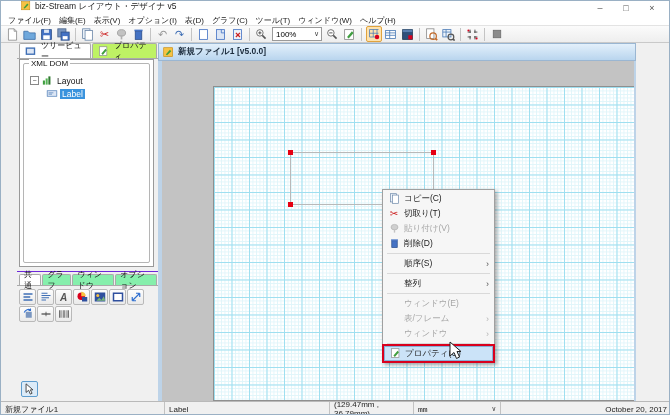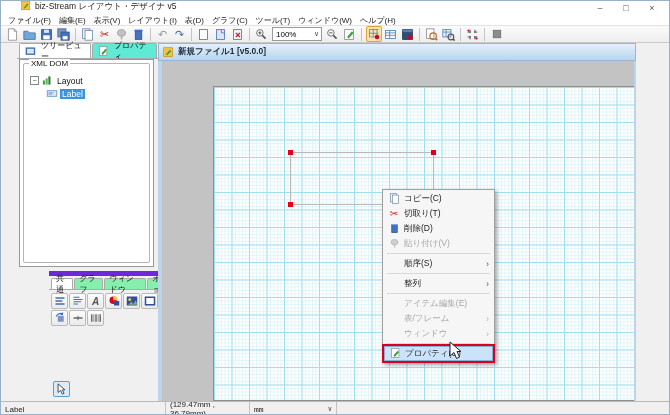--- a/index.html
+++ b/index.html
@@ -28,34 +28,34 @@
   .zoom-combo { display:flex; align-items:center; height:14px; background:#fff; border:1px solid #9a9a9a; width:50px; margin:0 2px; position:relative; }
   .zoom-combo input { border:0; outline:0; width:36px; height:12px; font-size:8px; padding-left:3px; font-family:inherit; }
   .zoom-combo .chev { position:absolute; right:2px; font-size:7px; color:#444; }
 
   
   .main { position:absolute; left:16px; top:42px; width:670px; height:358px; }
 
   
   .left-panel { position:absolute; left:0; top:0; width:141px; height:358px; background:#f0f0f0; }
   .lp-tabs { display:flex; height:16px; padding-left:2px; border-bottom:1px solid #aaa; }
-  .lp-tab { display:flex; align-items:center; gap:3px; padding:0 5px; font-size:8px; border:1px solid #aaa; border-bottom:none; background:#5eead4; border-radius:2px 2px 0 0; margin-right:1px; }
+  .lp-tab { display:flex; align-items:center; gap:3px; padding:0 5px; font-size:8px; border:1px solid #aaa; border-bottom:none; background:#bef264; border-radius:2px 2px 0 0; margin-right:1px; }
   .lp-tab.active { background:#fff; position:relative; top:0; }
   .lp-body { position:absolute; left:2px; top:16px; width:135px; height:208px; background:#fff; border:1px solid #999; padding:3px; }
   .groupbox { border:1px solid #b5b5b5; border-radius:2px; height:100%; position:relative; padding-top:10px; }
   .groupbox legend, .groupbox .gb-title { position:absolute; top:-5px; left:5px; background:#fff; padding:0 2px; font-size:8px; color:#111; }
   .tree-row { display:flex; align-items:center; height:13px; font-size:8.5px; padding-left:6px; }
   .tree-row .exp { width:9px; height:9px; border:1px solid #888; background:#fff; font-size:7px; line-height:7px; text-align:center; color:#444; margin-right:2px; }
   .tree-row.child { padding-left:22px; }
   .tree-label { padding:0 2px; }
   .tree-label.selected { background:#3a93dd; color:#fff; }
   .tico { width:12px; height:11px; margin-right:2px; }
 
   
-  .palette { position:absolute; left:0; top:228px; width:141px; height:130px; background:#f0f0f0; border-top:5px solid #6d28d9;margin-left:32px; }
+  .palette { position:absolute; left:0; top:228px; width:141px; height:130px; background:#f0f0f0; border-top:1px solid #6d28d9; }
   .pal-tabs { display:flex; height:14px; padding:2px 0 0 2px; border-bottom:1px solid #aaa; }
   .pal-tab { padding:0 4px; font-size:8px; border:1px solid #aaa; border-bottom:none; background:#86efac; border-radius:2px 2px 0 0; margin-right:1px; display:flex; align-items:center; }
   .pal-tab.active { background:#fff; }
   .pal-grid { display:flex; flex-wrap:wrap; gap:1px; padding:3px 2px; width:138px; }
   .pal-btn { width:17px; height:16px; border:1px solid #b9b9b9; background:linear-gradient(#fdfdfd,#eaeaea); display:flex; align-items:center; justify-content:center; border-radius:2px; }
   .cursor-btn { position:absolute; left:4px; bottom:4px; width:17px; height:16px; border:1px solid #5e9ccd; background:#dcebf8; display:flex; align-items:center; justify-content:center; border-radius:2px; }
 
   
   .mdi { position:absolute; left:141px; top:0; width:478px; height:358px; }
   .doc-titlebar { height:18px; background:linear-gradient(#e3f0fb,#b9d5ee); border:1px solid #9ab6d2; display:flex; align-items:center; padding-left:4px; gap:4px; }
@@ -109,21 +109,21 @@
       <div class="win-btn">–</div>
       <div class="win-btn">□</div>
       <div class="win-btn">×</div>
     </div>
   </div>
 
   <div class="menubar">
     <span>ファイル(F)</span>
     <span>編集(E)</span>
     <span>表示(V)</span>
-    <span>レイアウト(I)</span>
+    <span>オプション(I)</span>
     <span>表(D)</span>
     <span>グラフ(C)</span>
     <span>ツール(T)</span>
     <span>ウィンドウ(W)</span>
     <span>ヘルプ(H)</span>
   </div>
 
   <div class="toolbar">
     <div class="ic">
         <svg width="13" height="13" viewBox="0 0 16 16">
@@ -422,54 +422,54 @@
                 </svg>
               </span>
             <span>コピー(C)</span>
           </div>
           <div class="cm-item">
             <span class="cm-ic">
                 <span style="color:#cc2222;font-size:10px">✂</span>
               </span>
             <span>切取り(T)</span>
           </div>
+          <div class="cm-item disabled">
+            <span class="cm-ic">
+                <svg width="11" height="11" viewBox="0 0 16 16">
+                  <ellipse cx="8" cy="6" rx="5" ry="4" fill="#cfcfcf" stroke="#b0b0b0"></ellipse>
+                  <rect x="7" y="9" width="2" height="5" fill="#c2c2c2"></rect>
+                </svg>
+              </span>
+            <span>貼り付け(V)</span>
+          </div>
           <div class="cm-item">
             <span class="cm-ic">
                 <svg width="11" height="11" viewBox="0 0 16 16">
                   <rect x="4" y="4" width="8" height="10" fill="#4472c4" stroke="#2c4f8a"></rect>
                   <rect x="3" y="2" width="10" height="2" fill="#4472c4"></rect>
                 </svg>
               </span>
             <span>削除(D)</span>
           </div>
-          <div class="cm-item disabled">
-            <span class="cm-ic">
-                <svg width="11" height="11" viewBox="0 0 16 16">
-                  <ellipse cx="8" cy="6" rx="5" ry="4" fill="#cfcfcf" stroke="#b0b0b0"></ellipse>
-                  <rect x="7" y="9" width="2" height="5" fill="#c2c2c2"></rect>
-                </svg>
-              </span>
-            <span>貼り付け(V)</span>
-          </div>
           <div class="cm-sep"></div>
           <div class="cm-item">
             <span class="cm-ic"></span>
             <span>順序(S)</span>
             <span class="sub">›</span>
           </div>
           <div class="cm-sep"></div>
           <div class="cm-item">
             <span class="cm-ic"></span>
             <span>整列</span>
             <span class="sub">›</span>
           </div>
           <div class="cm-sep"></div>
           <div class="cm-item disabled">
             <span class="cm-ic"></span>
-            <span>アイテム編集(E)</span>
+            <span>ウィンドウ(E)</span>
           </div>
           <div class="cm-item disabled">
             <span class="cm-ic"></span>
             <span>表/フレーム</span>
             <span class="sub">›</span>
           </div>
           <div class="cm-item disabled">
             <span class="cm-ic"></span>
             <span>ウィンドウ</span>
             <span class="sub">›</span>
@@ -487,25 +487,31 @@
         </div>
 
         <svg class="pointer-cursor" width="13" height="19" viewBox="0 0 13 19">
             <path d="M1 1 L1 15 L5 11.5 L7.5 17.5 L10.5 16 L8 10.5 L12 10.5 Z" fill="#fff" stroke="#222" stroke-width="1"></path>
           </svg>
       </div>
     </div>
   </div>
 
   <div class="statusbar">
+    <div class="sb-sec sb-file">
+        <span>新規ファイル1</span>
+      </div>
     <div class="sb-sec sb-item">
         <span>Label</span>
       </div>
     <div class="sb-sec sb-coords">
         <span>(129.47mm , 36.79mm)</span>
       </div>
     <div class="sb-sec sb-unit">
       <span>mm</span>
       <span class="chev">∨</span>
     </div>
+    <div class="sb-sec sb-date">
+        <span>October 20, 2017</span>
+      </div>
   </div>
 
 </div>
 
 </body></html>

